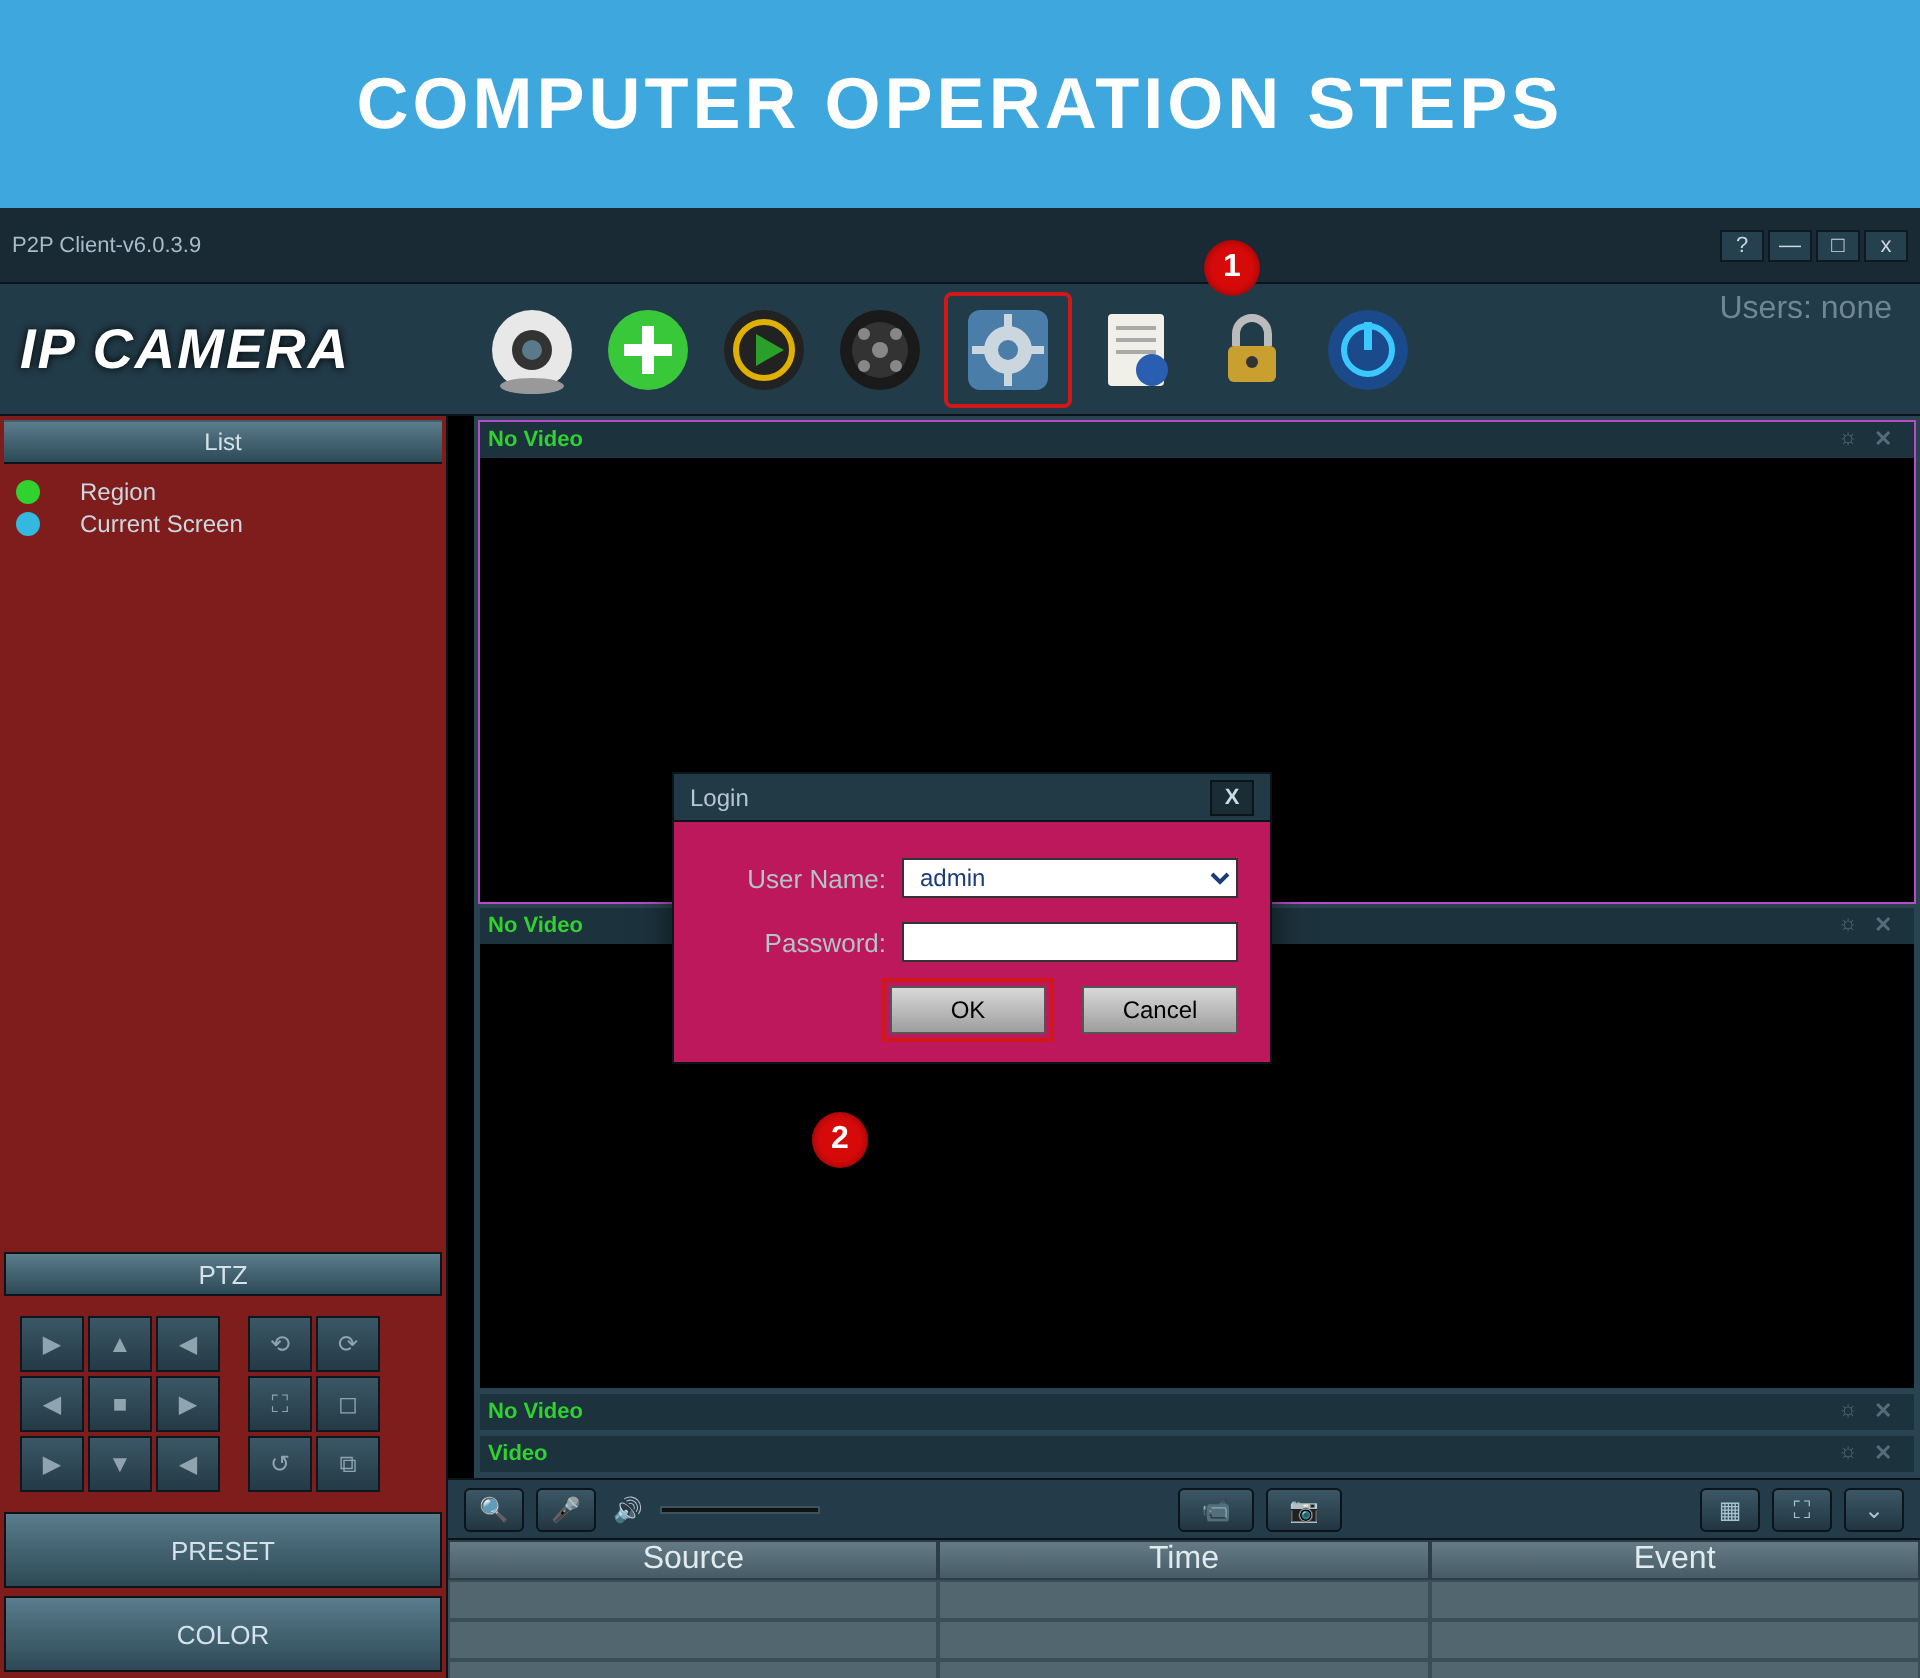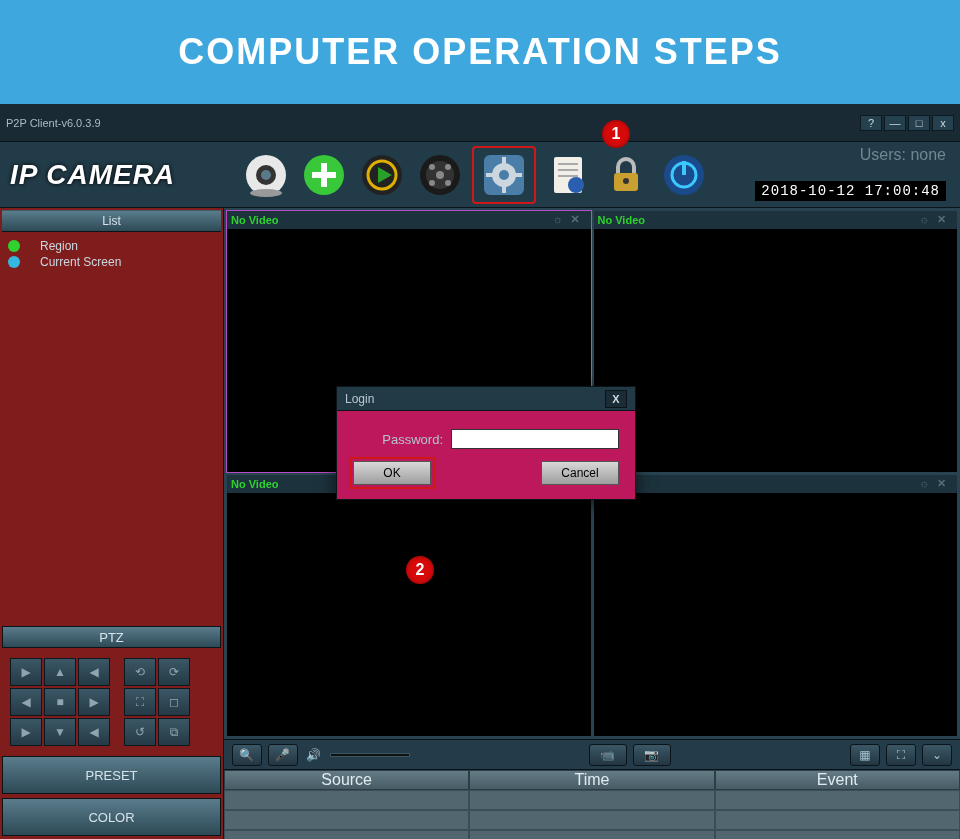--- a/index.html
+++ b/index.html
@@ -178,26 +178,27 @@
 }
 .main {
   flex: 1;
   display: flex;
   flex-direction: column;
   background: #000;
 }
 .video-grid {
   flex: 1;
   display: grid;
-  grid-template-columns: 1fr 1fr;
+  grid-template-columns: 1fr;
   grid-template-rows: 1fr 1fr;
   gap: 1px;
   background: #2a4350;
   padding: 2px;
   position: relative;
+  margin-left: 13px;
 }
 .pane {
   background: #000;
   position: relative;
   border: 1px solid #2a4350;
 }
 .pane.active { border: 1px solid #b94ac8; }
 .pane-head {
   height: 18px;
   background: #1c323c;
@@ -280,21 +281,21 @@
   color:#cfd9de;display:flex;align-items:center;justify-content:center;
   cursor:pointer;font-size:11px;font-weight:bold;
 }
 .login-body { padding: 18px 16px 14px; }
 .login-row { display:flex; align-items:center; margin-bottom:12px; gap:8px;}
 .login-row label { width:90px; text-align:right; color:#b3c3cb; font-size:13px;}
 .login-row select, .login-row input {
   flex:1; height:20px; background:#fff; border:1px solid #333;
   font-size:12px; padding:0 4px; color:#1a3c7a;
 }
-.login-btns { display:flex; justify-content:space-between; margin-top:12px;}
+.login-btns { display:flex; gap:18px; justify-content:flex-end; margin-top:12px;}
 .login-btns button {
   width: 78px; height:24px;
   background: linear-gradient(#d8d8d8,#9e9e9e);
   border: 1px solid #555;
   font-size:12px;
   cursor:pointer;
 }
 .ok-hilite { outline: 2px solid #d01818; outline-offset: 2px; }
 .step-badge {
   position: absolute;
@@ -393,21 +394,20 @@
       </div>
       <div class="tool">
         <svg viewBox="0 0 44 44">
             <circle cx="22" cy="22" r="20" fill="#1a4a8a"></circle>
             <circle cx="22" cy="22" r="12" fill="none" stroke="#3ac8ff" stroke-width="3"></circle>
             <rect x="20" y="8" width="4" height="14" fill="#3ac8ff"></rect>
           </svg>
       </div>
     </div>
     <div class="users-label">Users: none</div>
-    <div class="datetime">2018-10-12 17:00:48</div>
   </div>
 
   <div class="body">
 
     <div class="sidebar">
       <div class="list-head">List</div>
       <div class="tree">
         <div class="tree-item">
           <span class="dot" style="background:#2fd22f"></span>
           <span>Region</span>
@@ -520,20 +520,26 @@
 </div>
 
 <div class="login">
   <div class="login-title">
     <span>Login</span>
     <span class="sp"></span>
     <div class="login-close">X</div>
   </div>
   <div class="login-body">
     <div class="login-row">
+      <label>User Name:</label>
+      <select>
+        <option>admin</option>
+      </select>
+    </div>
+    <div class="login-row">
       <label>Password:</label>
       <input type="password" value="" style="">
     </div>
     <div class="login-btns">
       <button class="ok-hilite">OK</button>
       <button>Cancel</button>
     </div>
   </div>
 </div>
 

